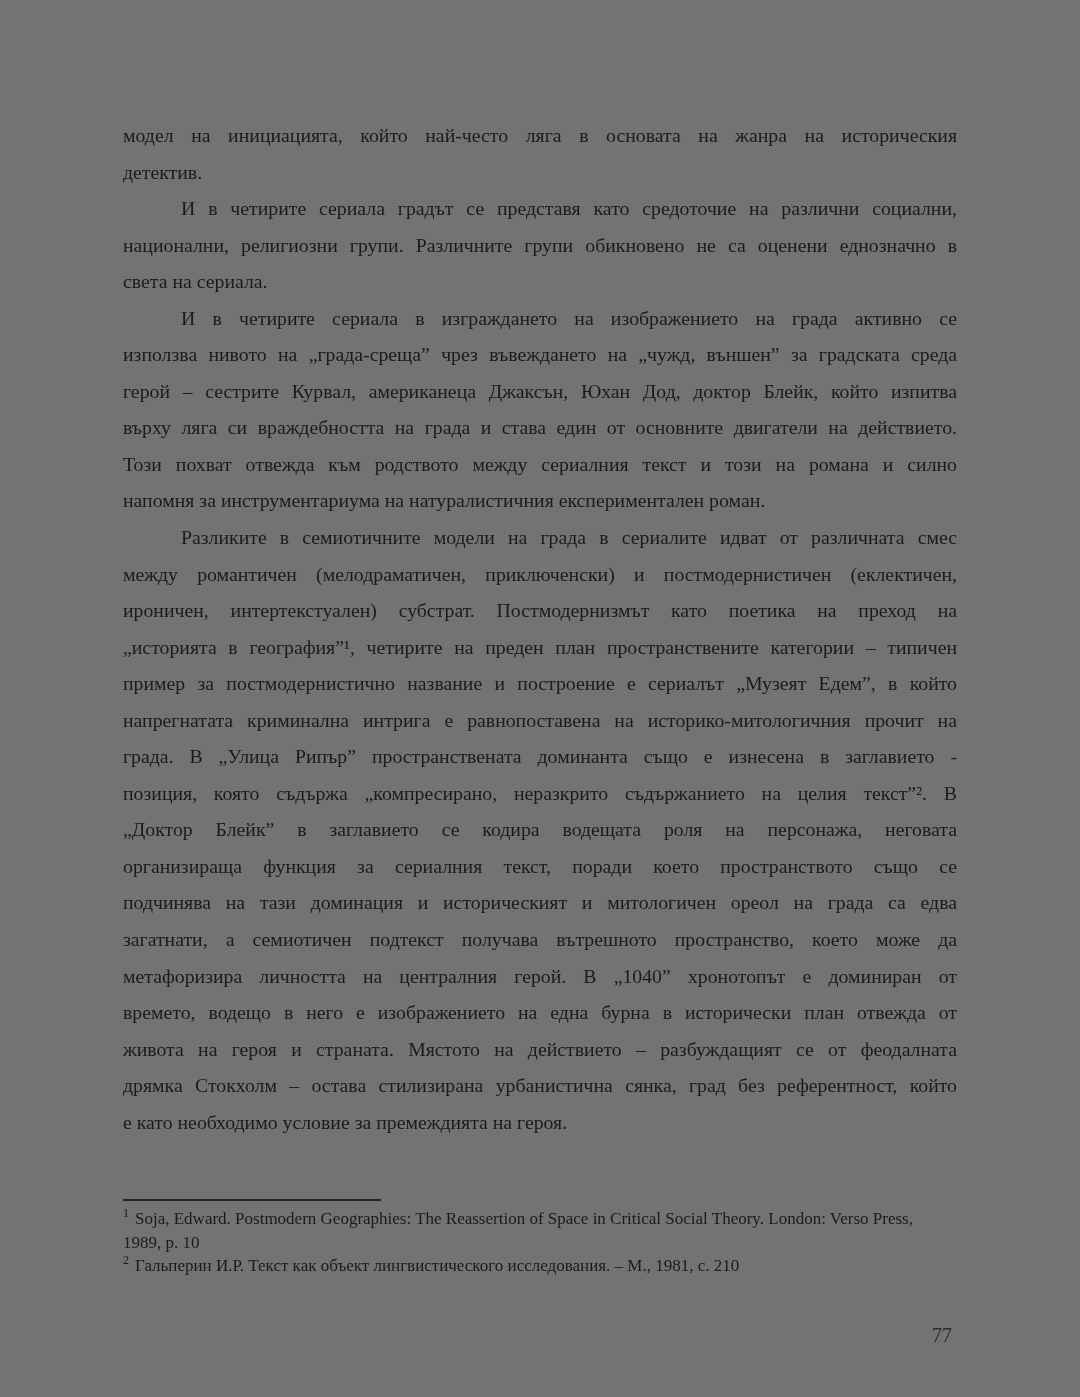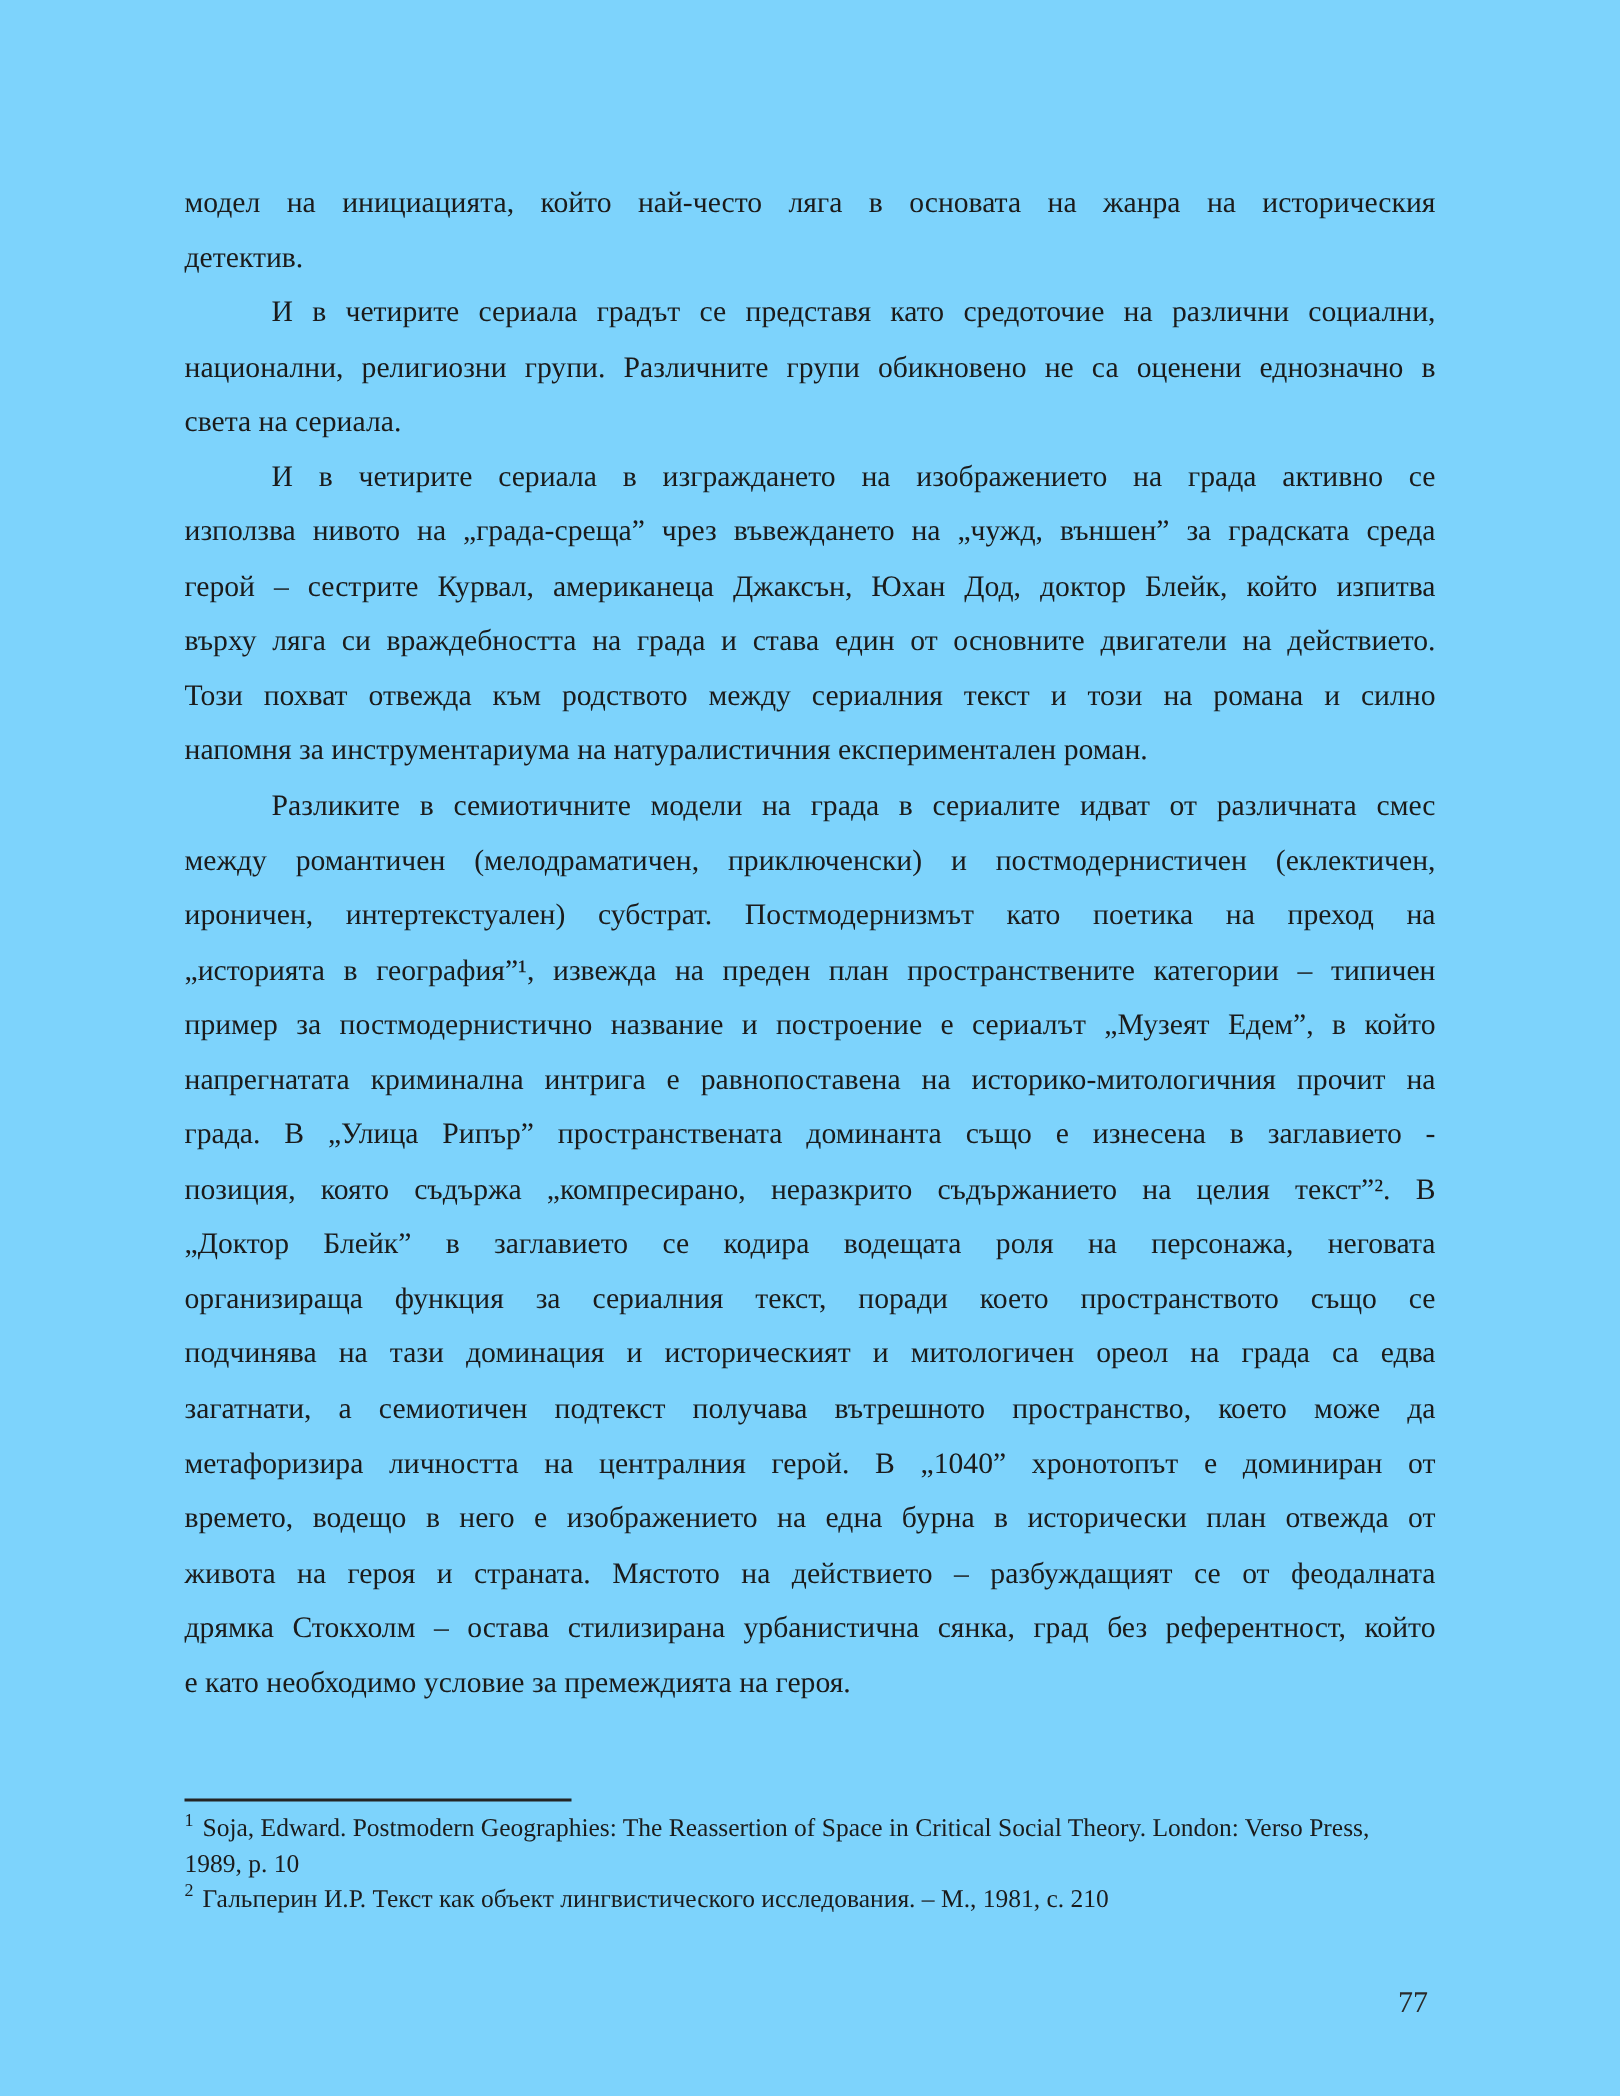--- a/index.html
+++ b/index.html
@@ -11,21 +11,21 @@
     width: 1080px;
     height: 1397px;
     position: relative;
     overflow: hidden;
     font-family: "Liberation Serif", "DejaVu Serif", serif;
     color: #1b1b1b;
   }
   .page {
     position: absolute;
     inset: 0;
-    background: #7dd3fc;
+    background: #737373;
   }
   
   .body-text {
     position: absolute;
     left: 123px;
     top: 117px;
     width: 834px;
     font-size: 19.8px;
   }
   .body-text .line {
@@ -86,21 +86,21 @@
       <div class="line last">света на сериала.</div>
       <div class="line indent">И в четирите сериала в изграждането на изображението на града активно се</div>
       <div class="line">използва нивото на „града-среща” чрез въвеждането на „чужд, външен” за градската среда</div>
       <div class="line">герой  – сестрите Курвал, американеца Джаксън, Юхан Дод, доктор Блейк, който изпитва</div>
       <div class="line">върху ляга си враждебността на града и става един от основните двигатели на действието.</div>
       <div class="line">Този похват отвежда към родството между сериалния текст и този на романа и силно</div>
       <div class="line last">напомня за  инструментариума на натуралистичния експериментален роман.</div>
       <div class="line indent">Разликите в семиотичните модели на града в сериалите идват от различната смес</div>
       <div class="line">между романтичен (мелодраматичен, приключенски) и постмодернистичен (еклектичен,</div>
       <div class="line">ироничен, интертекстуален) субстрат. Постмодернизмът като поетика на преход на</div>
-      <div class="line">„историята в география”¹, извежда на преден план пространствените категории – типичен</div>
+      <div class="line">„историята в география”¹, четирите на преден план пространствените категории – типичен</div>
       <div class="line">пример за постмодернистично название и построение е сериалът „Музеят Едем”, в който</div>
       <div class="line">напрегнатата криминална интрига е равнопоставена на историко-митологичния прочит на</div>
       <div class="line">града. В „Улица Рипър” пространствената доминанта също е изнесена в заглавието -</div>
       <div class="line">позиция, която съдържа „компресирано, неразкрито съдържанието на целия текст”². В</div>
       <div class="line">„Доктор Блейк” в заглавието се кодира водещата роля на персонажа, неговата</div>
       <div class="line">организираща функция за сериалния текст, поради което пространството също се</div>
       <div class="line">подчинява на тази доминация и историческият и митологичен ореол на града са едва</div>
       <div class="line">загатнати, а семиотичен подтекст получава вътрешното пространство, което може да</div>
       <div class="line">метафоризира личността на централния герой. В „1040” хронотопът е доминиран от</div>
       <div class="line">времето, водещо в него е изображението на една бурна в исторически план отвежда от</div>

